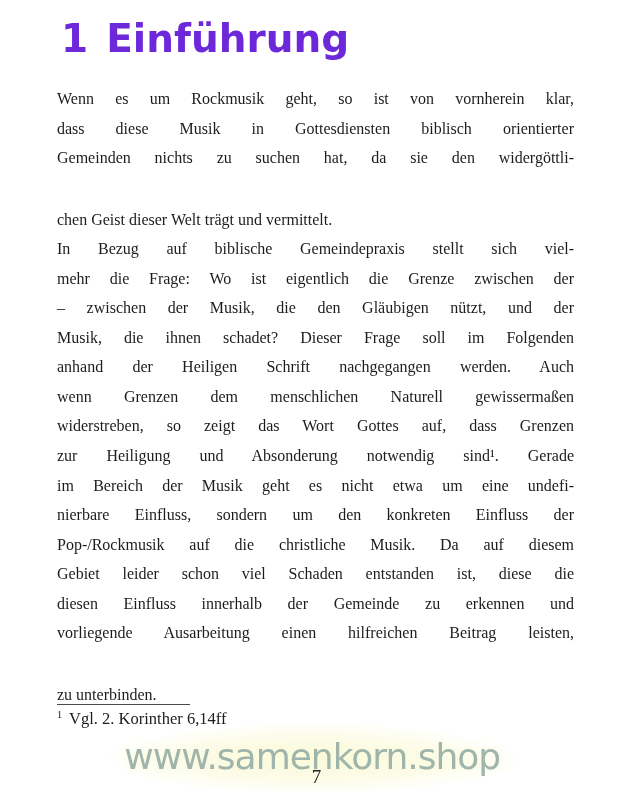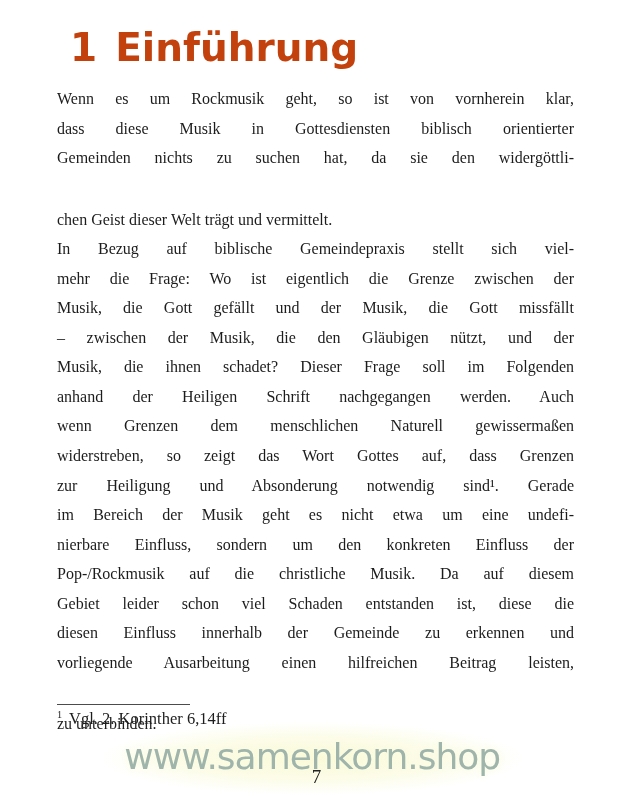--- a/index.html
+++ b/index.html
@@ -12,26 +12,26 @@
     width: 633px;
     height: 800px;
     background: #ffffff;
     overflow: hidden;
     font-family: "Liberation Serif", serif;
   }
   .chapter-heading {
     position: absolute;
     left: 57px;
     top: 12px;
-    margin: 13px;
+    margin: 4px;
     font-family: "DejaVu Sans", sans-serif;
     font-weight: 700;
     font-size: 39px;
     letter-spacing: 0px;
-    color: #c2410c;
+    color: #6d28d9;
     white-space: nowrap;
   }
   .chapter-heading .chapter-number {
     margin-right: 18px;
   }
   .body-text {
     position: absolute;
     left: 57px;
     top: 84px;
     width: 517px;
@@ -111,21 +111,20 @@
 
   <h1 class="chapter-heading"><span class="chapter-number">1</span><span class="chapter-title">Einführung</span></h1>
 
   <div class="body-text" id="body-text">
       <div class="line">Wenn es um Rockmusik geht, so ist von vornherein klar,</div>
       <div class="line">dass diese Musik in Gottesdiensten biblisch orientierter</div>
       <div class="line">Gemeinden nichts zu suchen hat, da sie den widergöttli-</div>
       <div class="line para-end">chen Geist dieser Welt trägt und vermittelt.</div>
       <div class="line">In Bezug auf biblische Gemeindepraxis stellt sich viel-</div>
       <div class="line">mehr die Frage: Wo ist eigentlich die Grenze zwischen der</div>
-      <div class="line">Musik, die Gott gefällt und der Musik, die Gott missfällt</div>
       <div class="line">– zwischen der Musik, die den Gläubigen nützt, und der</div>
       <div class="line">Musik, die ihnen schadet? Dieser Frage soll im Folgenden</div>
       <div class="line">anhand der Heiligen Schrift nachgegangen werden. Auch</div>
       <div class="line">wenn Grenzen dem menschlichen Naturell gewissermaßen</div>
       <div class="line">widerstreben, so zeigt das Wort Gottes auf, dass Grenzen</div>
       <div class="line">zur Heiligung und Absonderung notwendig sind¹. Gerade</div>
       <div class="line">im Bereich der Musik geht es nicht etwa um eine undefi-</div>
       <div class="line">nierbare Einfluss, sondern um den konkreten Einfluss der</div>
       <div class="line">Pop-/Rockmusik auf die christliche Musik. Da auf diesem</div>
       <div class="line">Gebiet leider schon viel Schaden entstanden ist, diese die</div>

